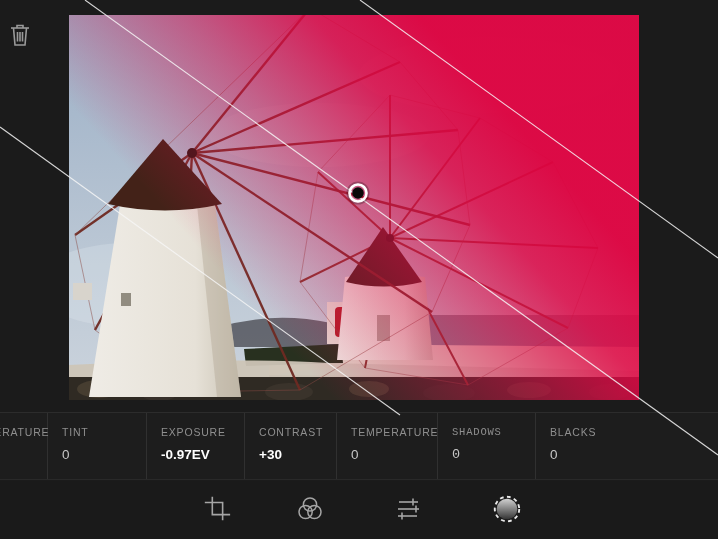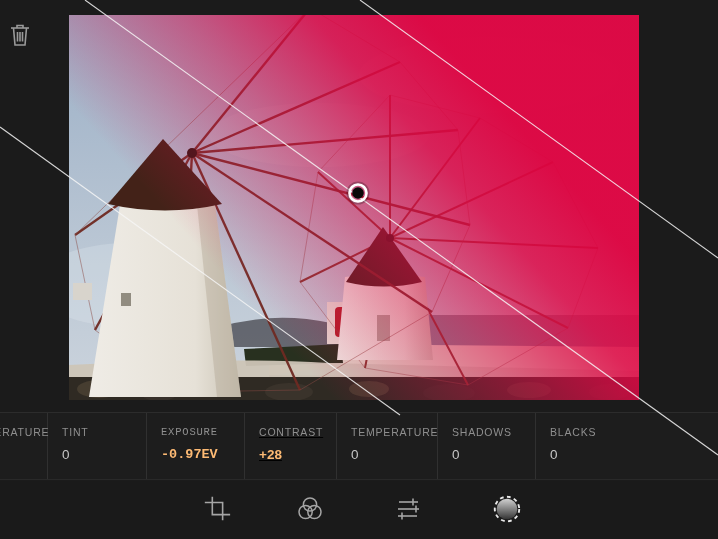--- a/index.html
+++ b/index.html
@@ -13,23 +13,23 @@
     background:none;border:none;padding:0;}
   
   .adjust-bar{position:absolute;left:0;top:412px;width:718px;height:68px;background:#1d1d1d;
     border-top:1px solid #2c2c2c;border-bottom:1px solid #292929;display:flex;overflow:hidden;
     box-sizing:border-box;z-index:5;}
   .cell{box-sizing:border-box;border-right:1px solid #303030;padding:13px 0 0 14px;flex:none;
     cursor:pointer;}
   .cell:last-child{border-right:none;}
   .cell .lbl{font-size:10.5px;letter-spacing:.8px;color:#8f8f8f;white-space:nowrap;}
   .cell .val{margin-top:9px;font-size:13.5px;color:#c6c6c6;font-weight:400;white-space:nowrap;}
-  .cell .val.edited{color:#fdba74;font-weight:700;}
-  .w0{width:100px;margin-left:-52px;} .w1{width:99px;} .w2{width:98px;font-family:Liberation Mono, monospace;} .w3{width:92px;text-decoration:underline;}
-  .w4{width:101px;} .w5{width:98px;} .w6{width:96px;} .w7{width:120px;}
+  .cell .val.edited{color:#ffffff;font-weight:700;}
+  .w0{width:100px;margin-left:-52px;} .w1{width:99px;} .w2{width:98px;} .w3{width:92px;}
+  .w4{width:101px;} .w5{width:98px;font-family:Liberation Mono, monospace;} .w6{width:96px;} .w7{width:120px;}
   
   .tools-bar{position:absolute;left:0;top:481px;width:718px;height:58px;background:#1a1a1a;z-index:5;}
   .tool{position:absolute;top:6px;width:44px;height:44px;background:none;border:none;padding:0;
     cursor:pointer;display:flex;align-items:center;justify-content:center;}
   .tool svg{display:block;}
   .t-crop{left:195px;} .t-presets{left:288px;} .t-adjust{left:386px;} .t-selective{left:485px;}
 </style>
 </head>
 <body>
 
@@ -157,21 +157,21 @@
     <div class="cell w1">
       <div class="lbl">TINT</div>
       <div class="val">0</div>
     </div>
     <div class="cell w2">
       <div class="lbl">EXPOSURE</div>
       <div class="val edited">-0.97EV</div>
     </div>
     <div class="cell w3">
       <div class="lbl">CONTRAST</div>
-      <div class="val edited">+28</div>
+      <div class="val edited">+30</div>
     </div>
     <div class="cell w4">
       <div class="lbl">TEMPERATURE</div>
       <div class="val">0</div>
     </div>
     <div class="cell w5">
       <div class="lbl">SHADOWS</div>
       <div class="val">0</div>
     </div>
     <div class="cell w7">

